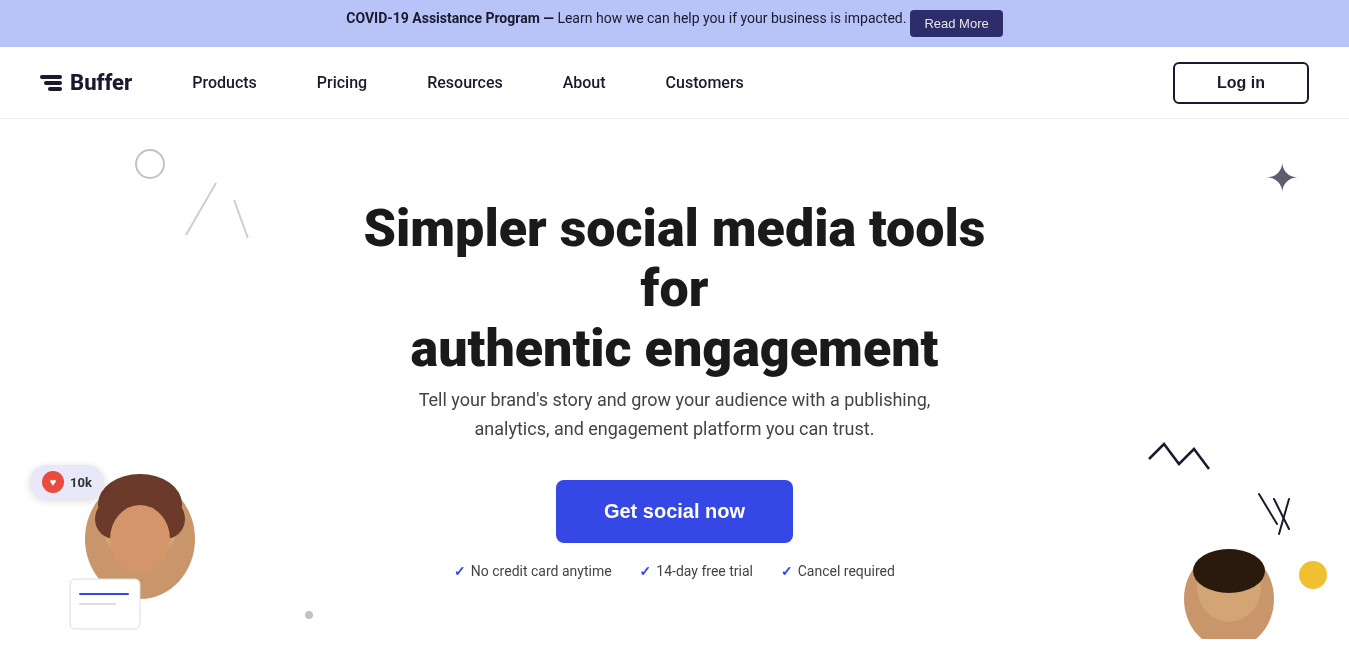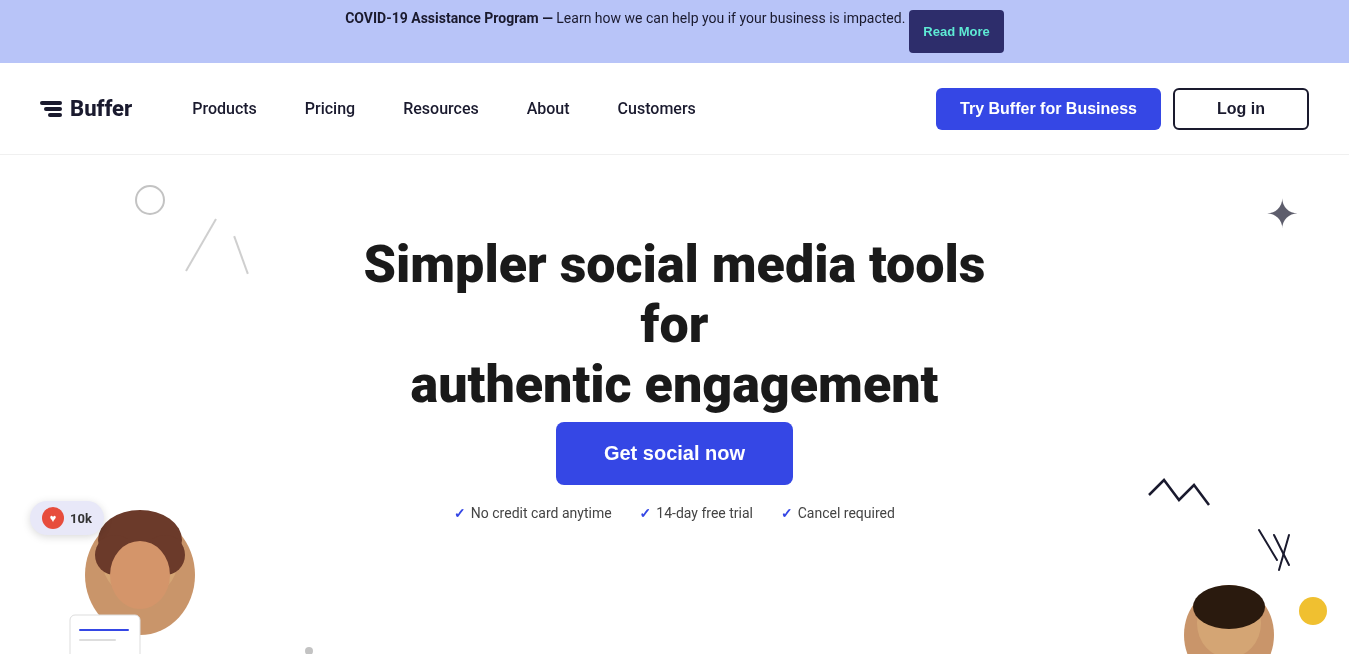--- a/index.html
+++ b/index.html
@@ -15,35 +15,35 @@
       gap: 4px;
       min-height: 44px;
     }
     .banner-text {
       font-size: 14px;
       color: #1a1a2e;
     }
     .banner-text strong { font-weight: 700; }
     .banner-btn {
       background: #2d2d6b;
-      color: #5eead4;
+      color: #e5e5e5;
       border: none;
       border-radius: 4px;
-      padding: 14px 14px;
+      padding: 6px 14px;
       font-size: 13px;
-      font-weight: 700;
+      font-weight: 400;
       cursor: pointer;
     }
 
     
     .navbar {
       display: flex;
       align-items: center;
       padding: 0 40px;
-      height: 92px;
+      height: 72px;
       border-bottom: 1px solid #f0f0f0;
     }
     .logo {
       display: flex;
       align-items: center;
       gap: 8px;
       font-size: 22px;
       font-weight: 800;
       color: #1a1a2e;
       text-decoration: none;
@@ -59,21 +59,21 @@
       height: 4px;
       background: #1a1a2e;
       border-radius: 2px;
     }
     .logo-icon span:nth-child(1) { width: 22px; }
     .logo-icon span:nth-child(2) { width: 18px; margin-left: 4px; }
     .logo-icon span:nth-child(3) { width: 14px; margin-left: 8px; }
 
     .nav-links {
       display: flex;
-      gap: 8px;
+      gap: 20px;
       flex: 1;
     }
     .nav-link {
       font-size: 16px;
       color: #1a1a2e;
       text-decoration: none;
       padding: 8px 20px;
       border-radius: 4px;
       font-weight: 500;
       cursor: pointer;
@@ -286,21 +286,20 @@
     <span>Buffer</span>
   </a>
   <div class="nav-links">
     <a class="nav-link" href="#">Products</a>
     <a class="nav-link" href="#">Pricing</a>
     <a class="nav-link" href="#">Resources</a>
     <a class="nav-link" href="#">About</a>
     <a class="nav-link" href="#">Customers</a>
   </div>
   <div class="nav-actions">
-    <button class="btn-primary">Try Buffer for Business</button>
     <button class="btn-outline">Log in</button>
   </div>
 </nav>
 
 <section class="hero">
 
   <div class="circle-outline"></div>
   <div class="line1"></div>
   <div class="line2"></div>
   <div class="dot-bottom"></div>
@@ -325,20 +324,21 @@
       <rect x="10" y="140" width="70" height="50" rx="5" fill="#fff" stroke="#ddd" stroke-width="1"></rect>
       <line x1="20" y1="155" x2="68" y2="155" stroke="#3547e5" stroke-width="2" stroke-linecap="round"></line>
       <line x1="20" y1="165" x2="55" y2="165" stroke="#ddd" stroke-width="2" stroke-linecap="round"></line>
     </svg>
   </div>
 
   <h1 class="hero-title">
     <span>Simpler social media tools for</span><br>
     <span>authentic engagement</span>
   </h1>
+  <p class="hero-sub">Tell your brand's story and grow your audience with a publishing, analytics, and engagement platform you can trust.</p>
   <button class="btn-cta">Get social now</button>
   <div class="hero-features">
     <span>
         <span class="check">✓</span> 
         <span>No credit card anytime</span>
       </span>
     <span>
         <span class="check">✓</span> 
         <span>14-day free trial</span>
       </span>

